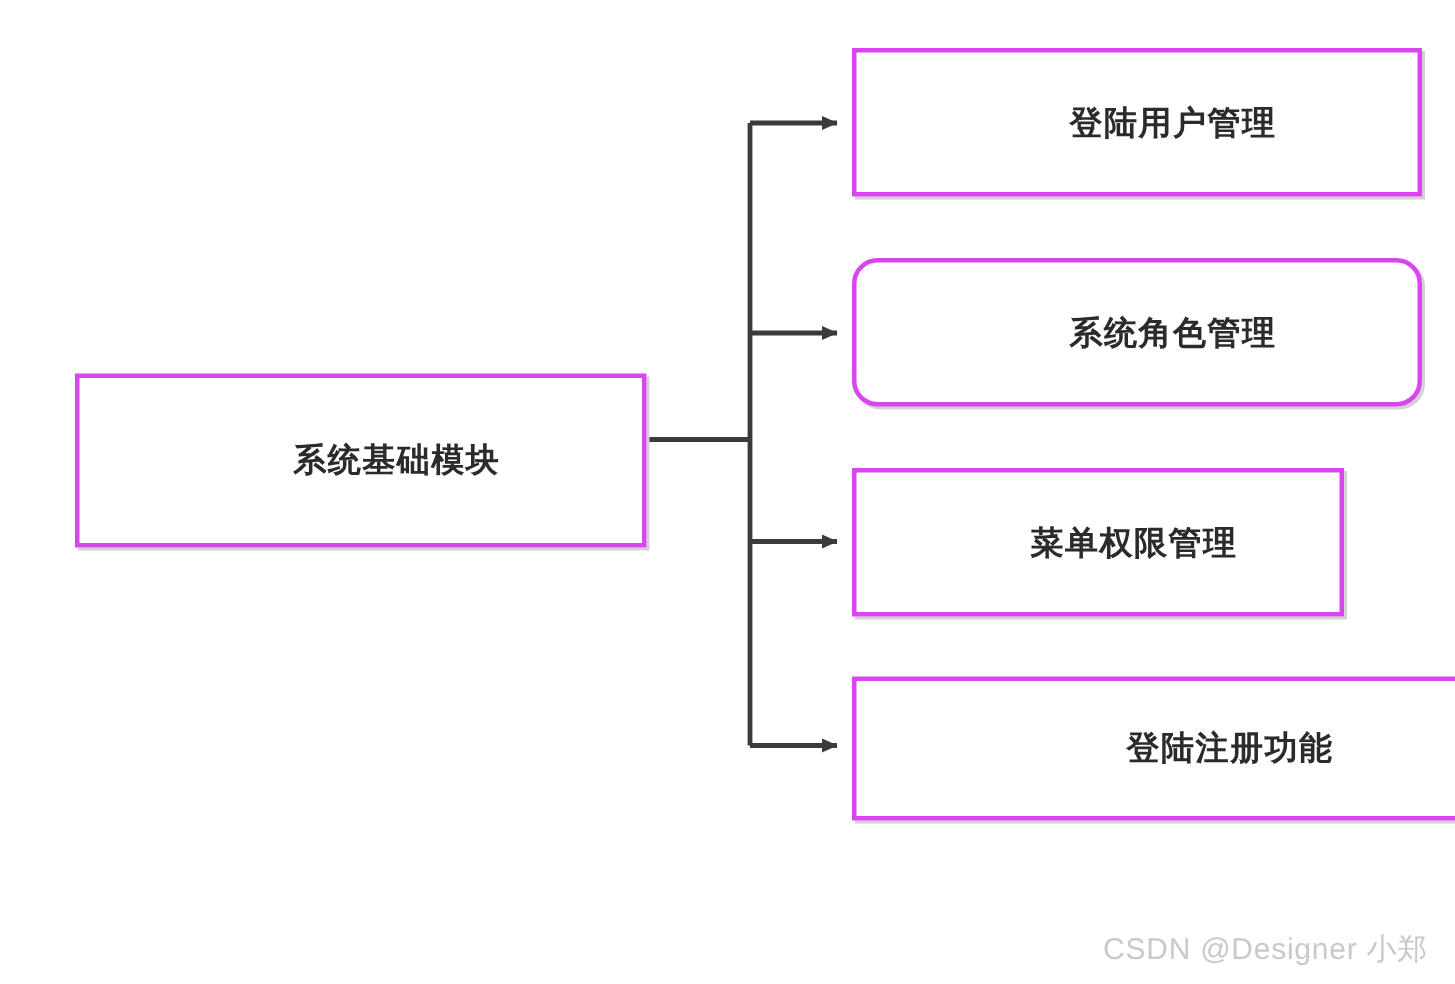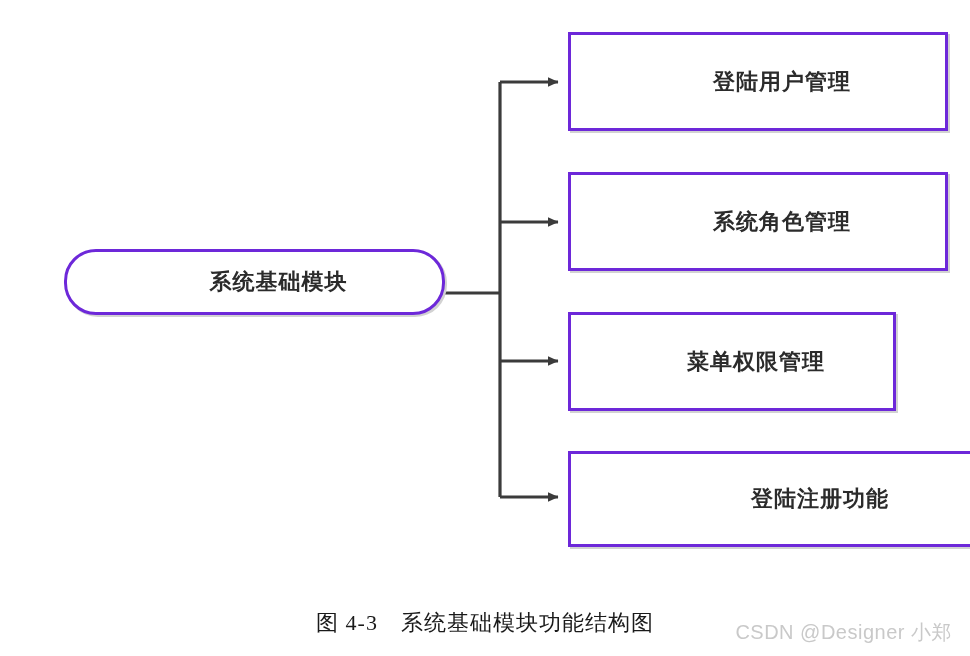--- a/index.html
+++ b/index.html
@@ -31,45 +31,44 @@
     width: 970px;
     height: 656px;
     pointer-events: none;
   }
 
   
   .node {
     position: absolute;
     box-sizing: border-box;
     background: #ffffff;
-    border: 3px solid #6d28d9;
+    border: 3px solid #d946ef;
     box-shadow: 2px 2px 0 0 #d2d2d2;
     display: flex;
     align-items: center;
     justify-content: center;
     padding-left: 48px;
   }
   .node-label {
     font-size: 22px;
     font-weight: bold;
     color: #2b2b2b;
     letter-spacing: 1px;
     line-height: 1;
     white-space: nowrap;
   }
 
   .node-root {
-    left: 64px;
+    left: 50px;
     top: 249px;
     width: 381px;
-    height: 66px;
-    border-radius: 32px;
+    height: 116px;
   }
   .node-child-0 { left: 568px; top: 32px;  width: 380px; height: 99px; }
-  .node-child-1 { left: 568px; top: 172px; width: 380px; height: 99px; }
+  .node-child-1 { left: 568px; top: 172px; width: 380px; height: 99px; border-radius: 17px; }
   .node-child-2 { left: 568px; top: 312px; width: 328px; height: 99px; }
   .node-child-3 { left: 568px; top: 451px; width: 456px; height: 96px; }
 
   
   #figure-caption {
     position: absolute;
     left: 0;
     top: 608px;
     width: 970px;
     text-align: center;
@@ -128,17 +127,16 @@
   </div>
 
   <div class="node node-child-2">
     <span class="node-label">菜单权限管理</span>
   </div>
 
   <div class="node node-child-3">
     <span class="node-label">登陆注册功能</span>
   </div>
 
-  <div id="figure-caption">图 4-3　系统基础模块功能结构图</div>
 
   <div id="watermark">CSDN @Designer 小郑</div>
 
 </div>
 
 </body></html>

